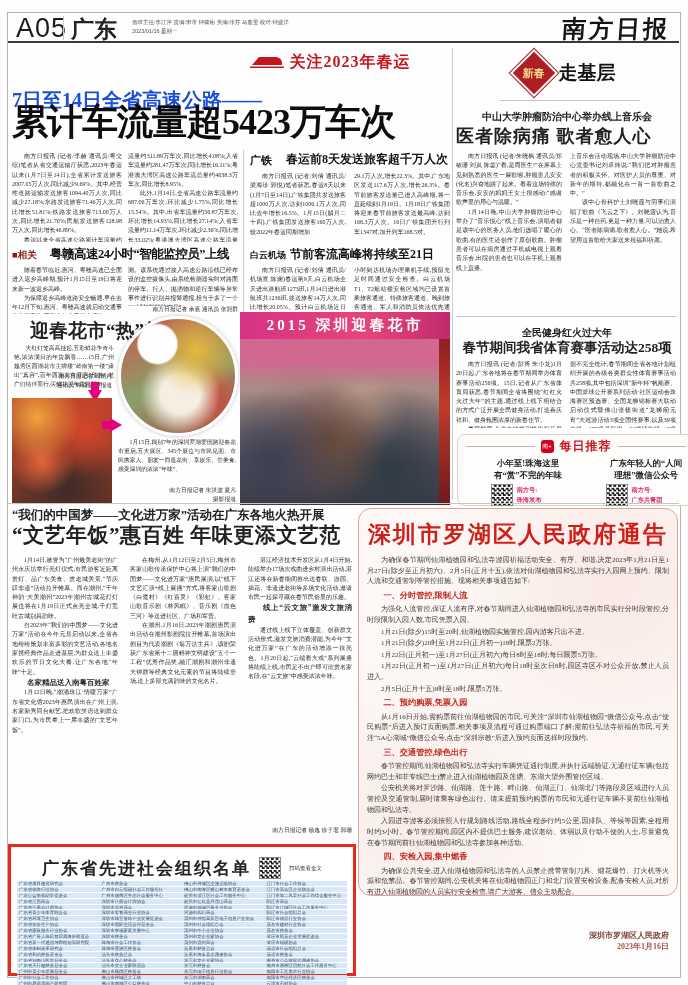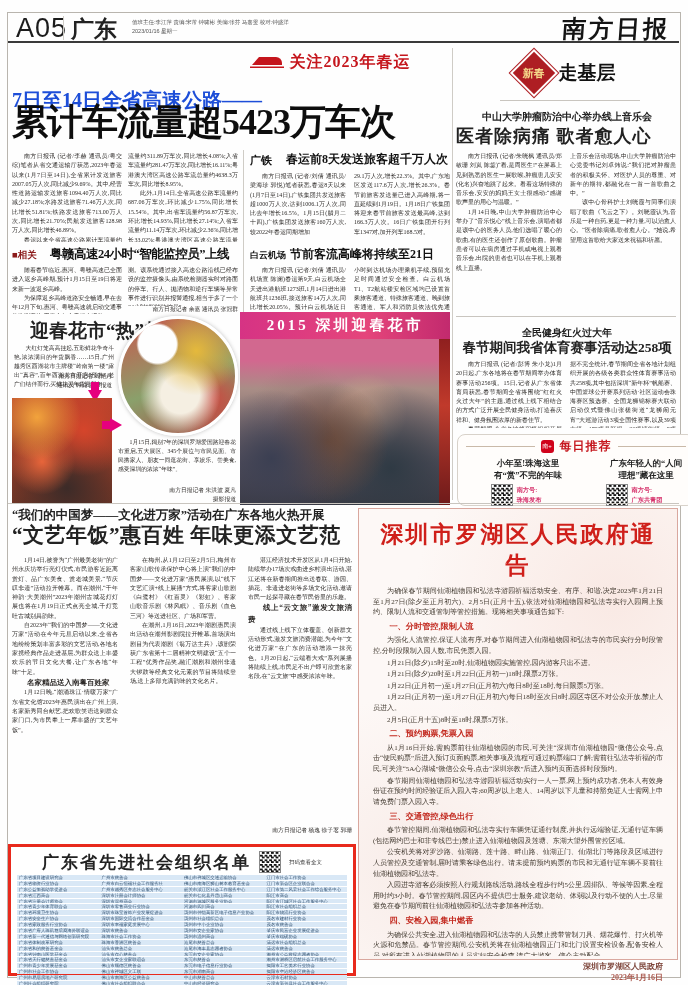--- a/index.html
+++ b/index.html
@@ -240,21 +240,21 @@
         <div class="daily-title">小年至!珠海这里有“赏”不完的年味</div>
         <div style="display:flex;gap:4px;margin-top:2px;justify-content:center;align-items:center;">
           <div class="qr" style="width:20px;height:20px;"></div>
           <div class="nfh">
             <div>南方号:</div>
             <div>珠海发布</div>
           </div>
         </div>
       </div>
       <div style="width:104px;">
-        <div class="daily-title">广东年轻人的“人间理想”藏在这里</div>
+        <div class="daily-title">广东年轻人的“人间理想”微信公众号</div>
         <div style="display:flex;gap:4px;margin-top:2px;justify-content:center;align-items:center;">
           <div class="qr" style="width:20px;height:20px;"></div>
           <div class="nfh">
             <div>南方号:</div>
             <div>广东共青团</div>
           </div>
         </div>
       </div>
     </div>
   </div>
@@ -274,47 +274,46 @@
     <p>在梅州,从1月12日至2月5日,梅州市客家山歌传承保护中心将上演“我们的中国梦——文化进万家”惠民展演,以“线下文艺汇演+线上展播”方式,将客家山歌剧《白鹭村》《红百灵》《彩虹》、客家山歌音乐剧《林风眠》、音乐剧《血色三河》等送进社区、广场和军营。</p>
     <p>在潮州,1月16日,2023年潮剧惠民演出活动在潮州影剧院拉开帷幕,首场演出剧目为代表潮剧《翁万达主兵》,该剧荣获广东省第十二届精神文明建设“五个一工程”优秀作品奖,融汇潮剧和潮州非遗大锣鼓等经典文化元素的节目将陆续登场,送上多部充满韵味的文化名片。</p>
   </div>
   <div class="abs jtxt" style="left:248px;top:556px;width:104px;height:268px;">
     <p>湛江经济技术开发区从1月4日开始,陆续举办17场次戏曲进乡村演出活动,湛江还将在新春期间推出送春联、游园、插花、非遗进老街等多场文化活动,邀请市民一起探寻藏在春节民俗里的乐趣。</p>
     <p class="cul-sub">线上“云文旅”激发文旅消费</p>
     <p>通过线上线下立体覆盖、创新群文活动形式,激发文旅消费潜能,为今年“文化进万家”在广东的活动增添一抹亮色。1月20日起,“云端看大戏”系列展播将陆续上线,市民足不出户即可欣赏名家名段,在“云文旅”中感受浓浓年味。</p>
   </div>
   <div class="abs byline" style="left:248px;top:826px;width:104px;">南方日报记者 杨逸 徐子茗 郭珊</div>
 
-  <div class="abs notice" style="left:358px;top:508px;width:320px;height:452px;padding:10px 14px;box-sizing:border-box;">
+  <div class="abs notice" style="left:358px;top:508px;width:320px;height:388px;padding:10px 8px;box-sizing:border-box;border-radius:13px;">
     <div class="notice-title">深圳市罗湖区人民政府通告</div>
     <div class="notice-body" style="margin-top:5px;height:370px;">
       <p>为确保春节期间仙湖植物园和弘法寺游园祈福活动安全、有序、和谐,决定2023年1月21日至1月27日(除夕至正月初六)、2月5日(正月十五),依法对仙湖植物园和弘法寺实行入园网上预约、限制人流和交通管制等管控措施。现将相关事项通告如下:</p>
       <p class="nsec">一、分时管控,限制人流</p>
       <p>为强化人流管控,保证人流有序,对春节期间进入仙湖植物园和弘法寺的市民实行分时段管控,分时段限制入园人数,市民凭票入园。</p>
       <p>1月21日(除夕)15时至20时,仙湖植物园实施管控,园内游客只出不进。</p>
       <p>1月21日(除夕)20时至1月22日(正月初一)18时,限票2万张。</p>
       <p>1月22日(正月初一)至1月27日(正月初六)每日8时至18时,每日限票5万张。</p>
       <p>1月22日(正月初一)至1月27日(正月初六)每日18时至次日8时,园区寺区不对公众开放,禁止人员进入。</p>
       <p>2月5日(正月十五)8时至18时,限票5万张。</p>
       <p class="nsec">二、预约购票,凭票入园</p>
       <p>从1月16日开始,需购票前往仙湖植物园的市民,可关注“深圳市仙湖植物园”微信公众号,点击“便民购票”后进入预订页面购票,相关事项及流程可通过购票端口了解;需前往弘法寺祈福的市民,可关注“5A心湖城”微信公众号,点击“深圳宗教”后进入预约页面选择时段预约。</p>
-      <p>春节期间仙湖植物园和弘法寺游园祈福活动实行一人一票,网上预约成功者,凭本人有效身份证在预约时间经验证后入园入寺;60周岁以上老人、14周岁以下儿童和持豁免证人士需网上申请免费门票入园入寺。</p>
       <p class="nsec">三、交通管控,绿色出行</p>
       <p>春节管控期间,仙湖植物园和弘法寺实行车辆凭证通行制度,并执行远端验证,无通行证车辆(包括网约巴士和非专线巴士)禁止进入仙湖植物园及莲塘、东湖大望外围管控区域。</p>
       <p>公安机关将对罗沙路、仙湖路、莲十路、畔山路、仙湖正门、仙湖北门等路段及区域进行人员管控及交通管制,届时请乘客绿色出行。请未提前预约购票的市民和无通行证车辆不要前往仙湖植物园和弘法寺。</p>
       <p>入园进寺游客必须按照人行规划路线活动,路线全程步行约5公里,因排队、等候等因素,全程用时约3小时。春节管控期间,园区内不提供巴士服务,建议老幼、体弱以及行动不便的人士,尽量避免在春节期间前往仙湖植物园和弘法寺参加各种活动。</p>
       <p class="nsec">四、安检入园,集中燃香</p>
       <p>为确保公共安全,进入仙湖植物园和弘法寺的人员禁止携带管制刀具、烟花爆竹、打火机等火源和危禁品。春节管控期间,公安机关将在仙湖植物园正门和北门设置安检设备,配备安检人员,对所有进入仙湖植物园的人员实行安全检查,请广大游客、信众主动配合。</p>
 
     </div>
     <div class="sig">深圳市罗湖区人民政府</div>
     <div class="sigdate">2023年1月16日</div>
   </div>
 
-  <div class="abs orgbox" style="left:8px;top:844px;width:348px;height:132px;padding:3px 6px;box-sizing:border-box;">
+  <div class="abs orgbox" style="left:8px;top:844px;width:348px;height:132px;padding:9px 6px;box-sizing:border-box;">
     <div style="display:flex;align-items:center;justify-content:center;gap:8px;height:24px;">
       <div class="org-title">广东省先进社会组织名单</div>
       <div class="qr" style="width:20px;height:20px;"></div>
       <div class="org-qr-label">扫码查看全文</div>
     </div>
     <div id="org-rows" style="margin-top:1px;">
         <div class="org-row">
           <span>广东省项目建设研究会</span>
           <span>广州市慈善会</span>
           <span>佛山市禅城区交通运输协会</span>

